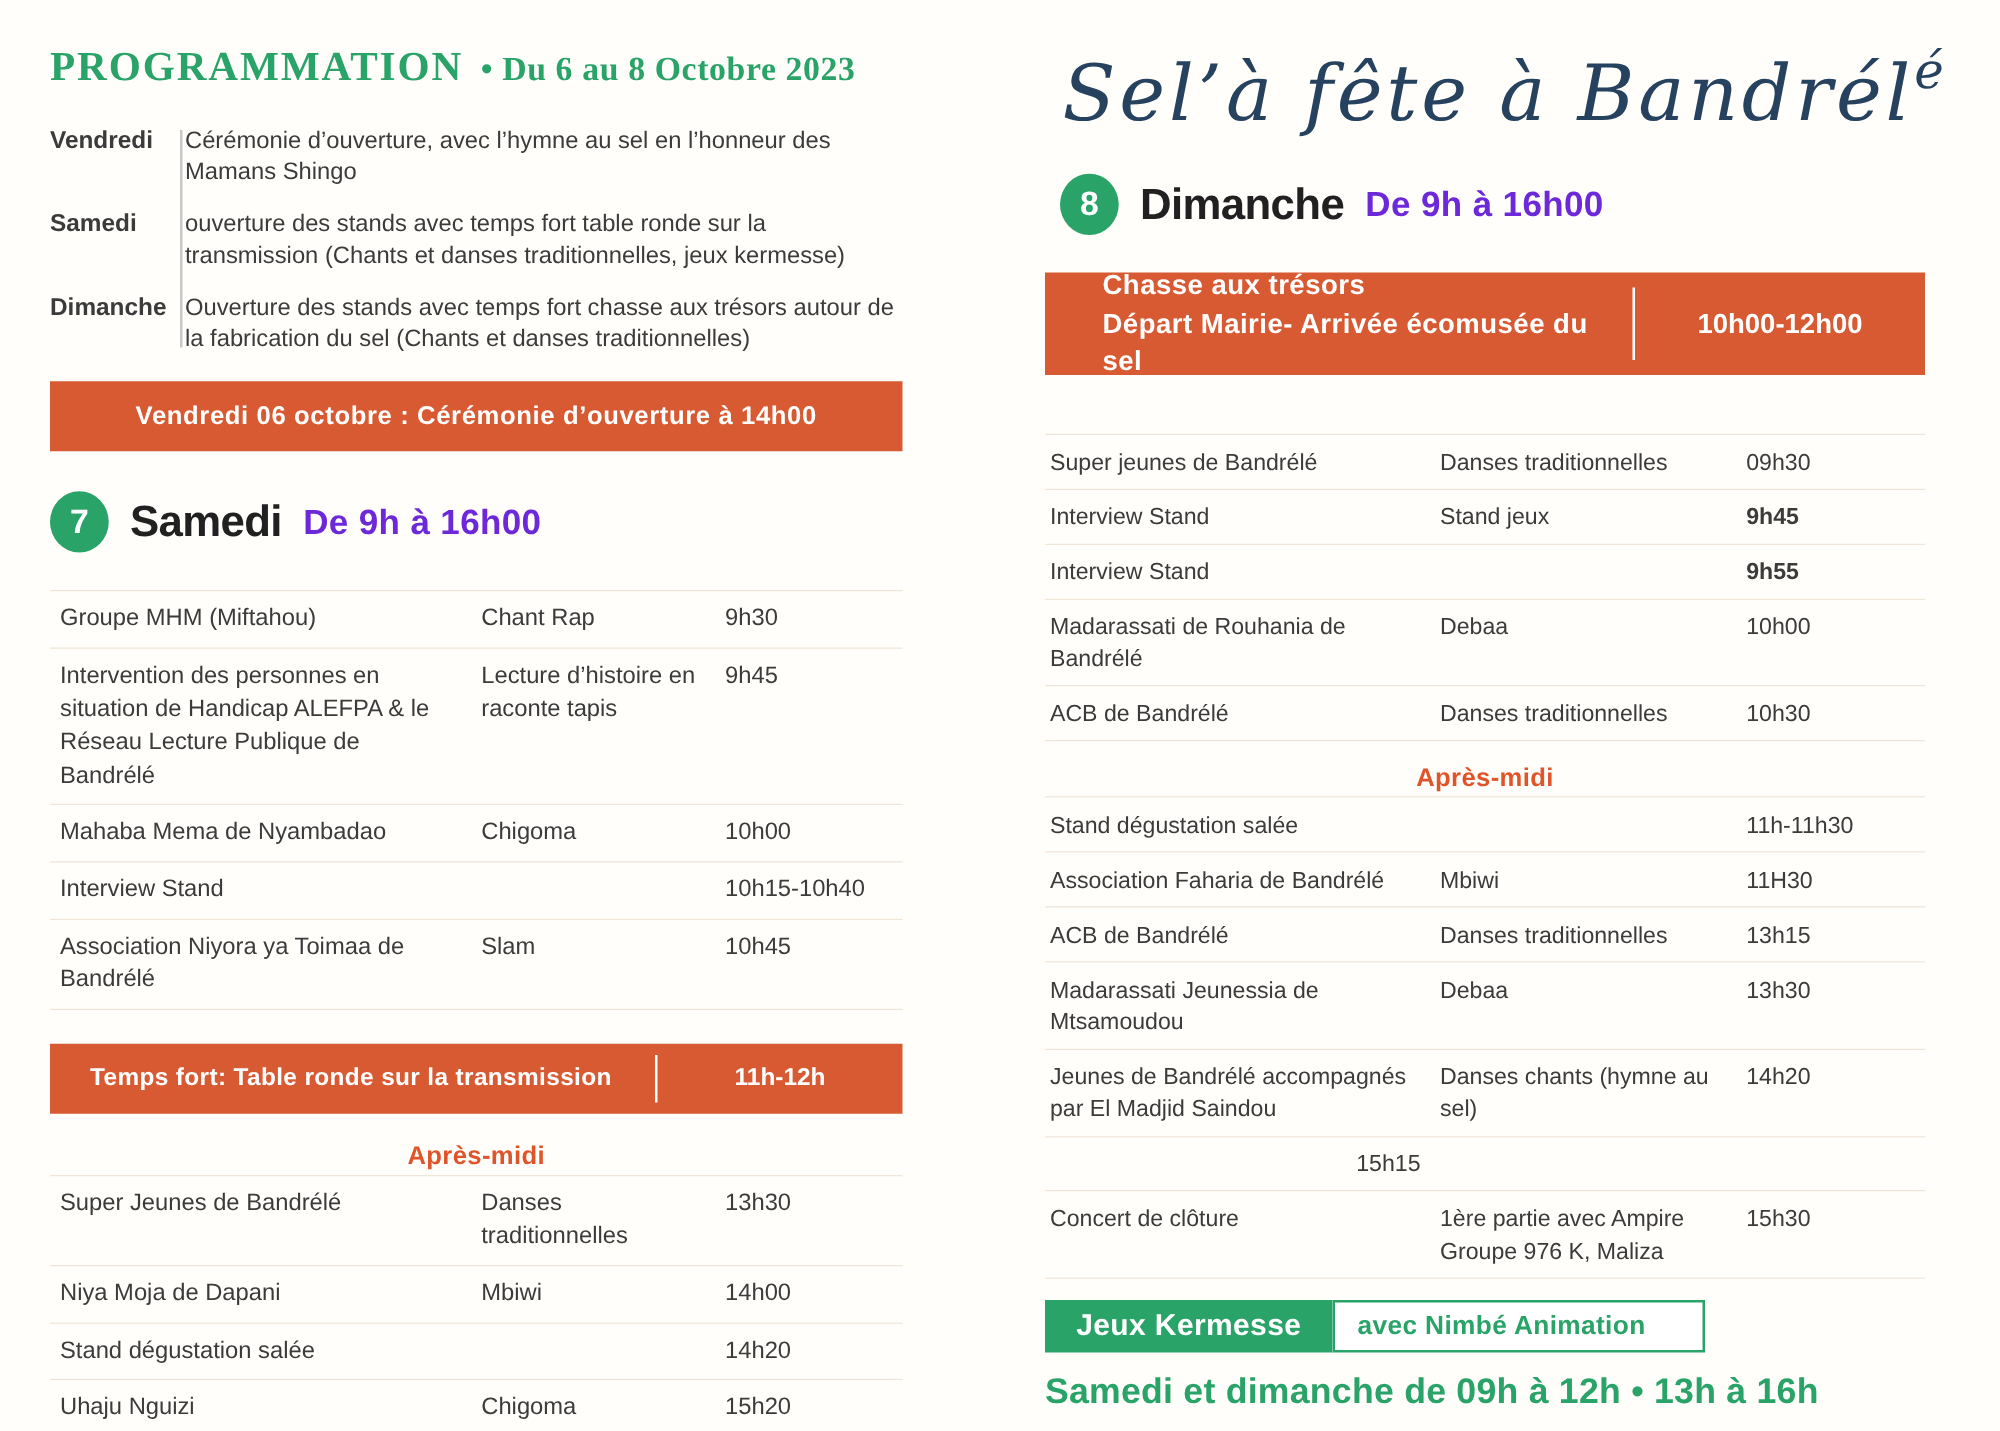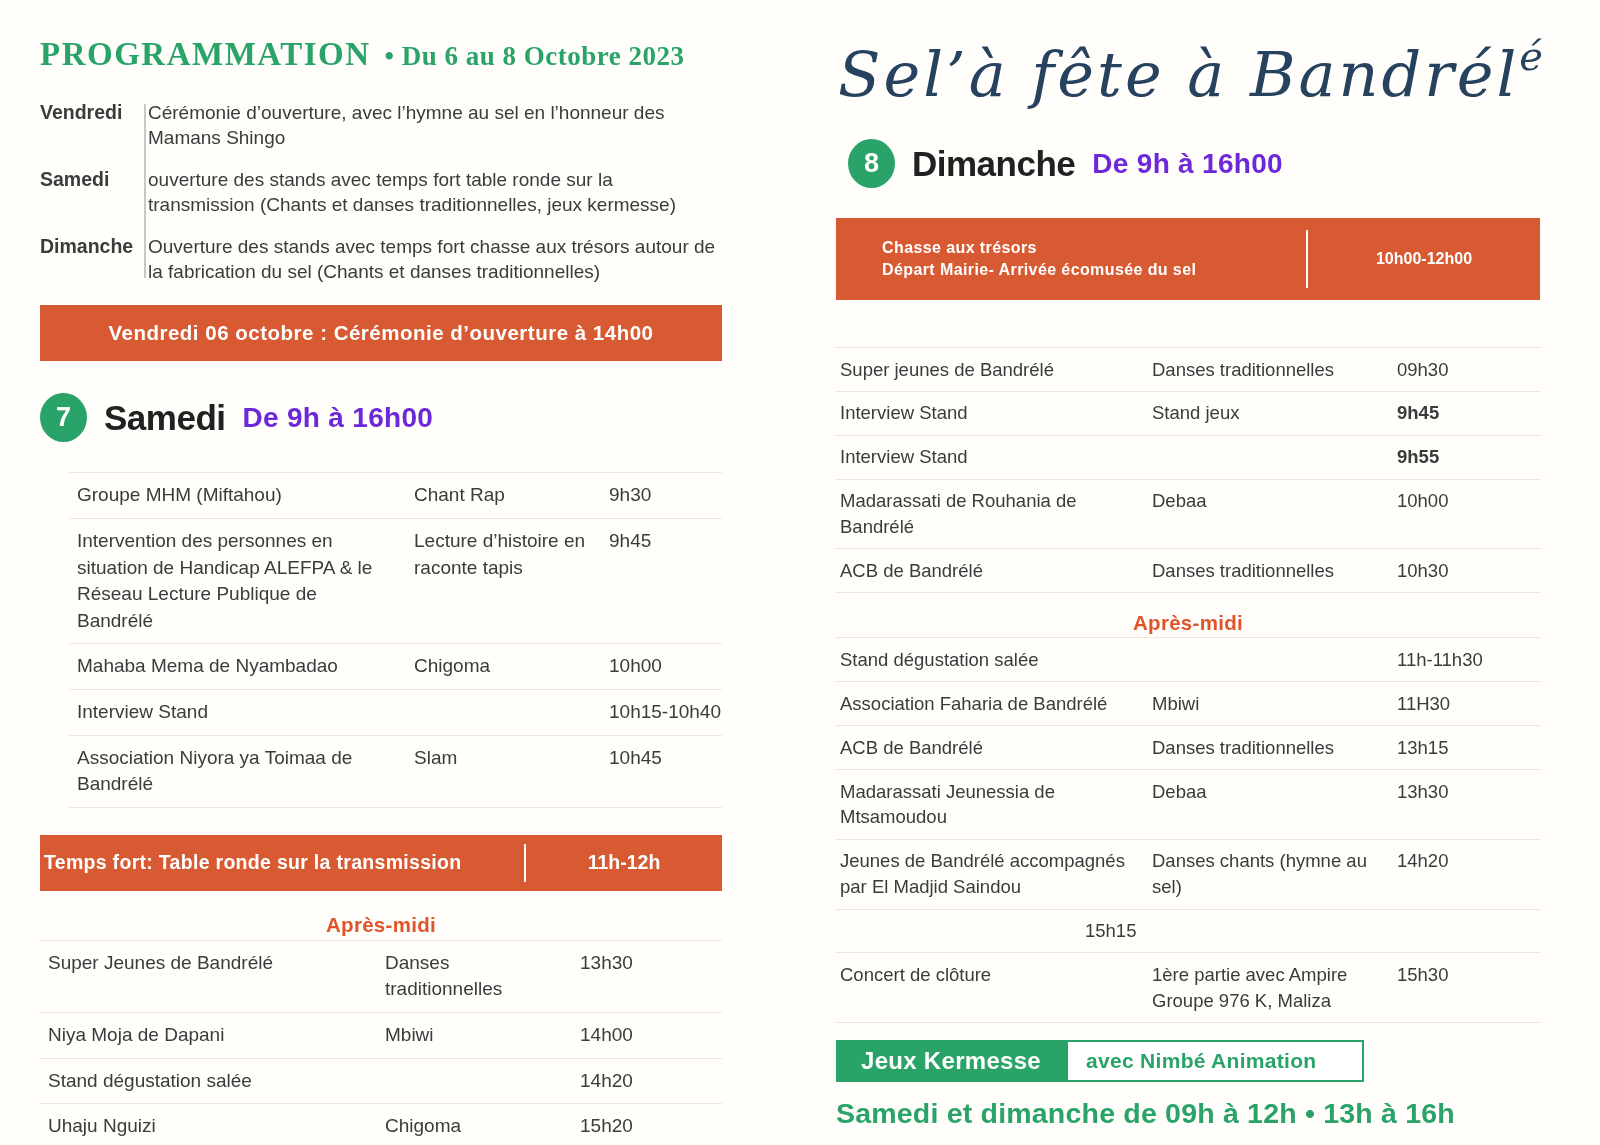--- a/index.html
+++ b/index.html
@@ -34,52 +34,52 @@
 
   .day-header { display:flex; align-items:center; margin-top:32px; }
   .day-circle {
     width:47px; height:49px; border-radius:50%; background:#2aa368; color:#fff;
     font-size:27px; font-weight:bold; display:flex; align-items:center; justify-content:center; flex:none;
   }
   .day-name  { font-size:35px; font-weight:bold; color:#212121; margin-left:17px; letter-spacing:-0.5px; }
   .day-hours { font-size:28px; font-weight:bold; color:#6d28d9; margin-left:17px; letter-spacing:0.3px; }
 
   .sched { border-top:1.5px solid #f1e5d8; }
-  #table-left-morning { margin-top:30px;margin-left:29px; }
+  #table-left-morning { margin-top:30px; }
   .trow {
     display:flex; align-items:flex-start;
     border-bottom:1.5px solid #f1e5d8;
     padding:9px 0 9px 8px; font-size:19px; line-height:1.4;
   }
   .tl .c-name  { flex:0 0 337px; padding-right:22px; }
   .tl .c-genre { flex:0 0 195px; padding-right:10px; }
   .c-time { flex:1; }
   .bold-time .c-time { font-weight:bold; }
 
   #banner-tempsfort { margin-top:27px; height:56px; display:flex; align-items:center; font-size:19.5px; }
-  #banner-tempsfort .label { flex:1; padding-left:4px; letter-spacing:0.3px; }
+  #banner-tempsfort .label { flex:1; padding-left:32px; letter-spacing:0.3px; }
   .vdiv { width:2px; background:#fff; flex:none; }
   #banner-tempsfort .vdiv { height:38px; }
   #banner-tempsfort .time { width:196px; text-align:center; }
 
   .section-row   { display:flex; align-items:center; margin-top:22px; margin-bottom:3px;flex-direction:column; }
   .section-label { color:#e0542a; font-weight:bold; font-size:20.5px; flex:none; letter-spacing:0.3px; }
   .section-rule  { flex:1; height:2.5px; background:#e0542a; margin-left:14px; }
 
   
   .script-title {
     font-family:"DejaVu Serif","Liberation Serif",serif; font-style:italic;
     color:#26425e; font-size:62px; letter-spacing:3px; white-space:nowrap;
-    margin-left:2px; margin-top:14px;
+    margin-left:14px; margin-top:14px;
   }
   .script-title .sup { font-size:40px; position:relative; top:-26px; }
 
   #col-right .day-header { margin-top:28px; margin-left:12px; }
 
-  #banner-chasse { margin-top:30px; height:82px; display:flex; align-items:center; font-size:16px; }
+  #banner-chasse { margin-top:30px; height:82px; display:flex; align-items:center; font-size:22px; }
   #banner-chasse .text { flex:1; padding-left:46px; line-height:1.38; letter-spacing:0.4px; }
   #banner-chasse .vdiv { height:58px; }
   #banner-chasse .time { width:232px; text-align:center; }
 
   #table-right-morning { margin-top:47px; }
   .tr2 .trow   { font-size:18.5px; padding:8.5px 0 8.5px 4px; }
   .tr2 .c-name  { flex:0 0 312px; padding-right:16px; }
   .tr2 .c-genre { flex:0 0 245px; padding-right:10px; }
 
   #col-right .section-row { margin-top:18px; margin-bottom:2px; }

